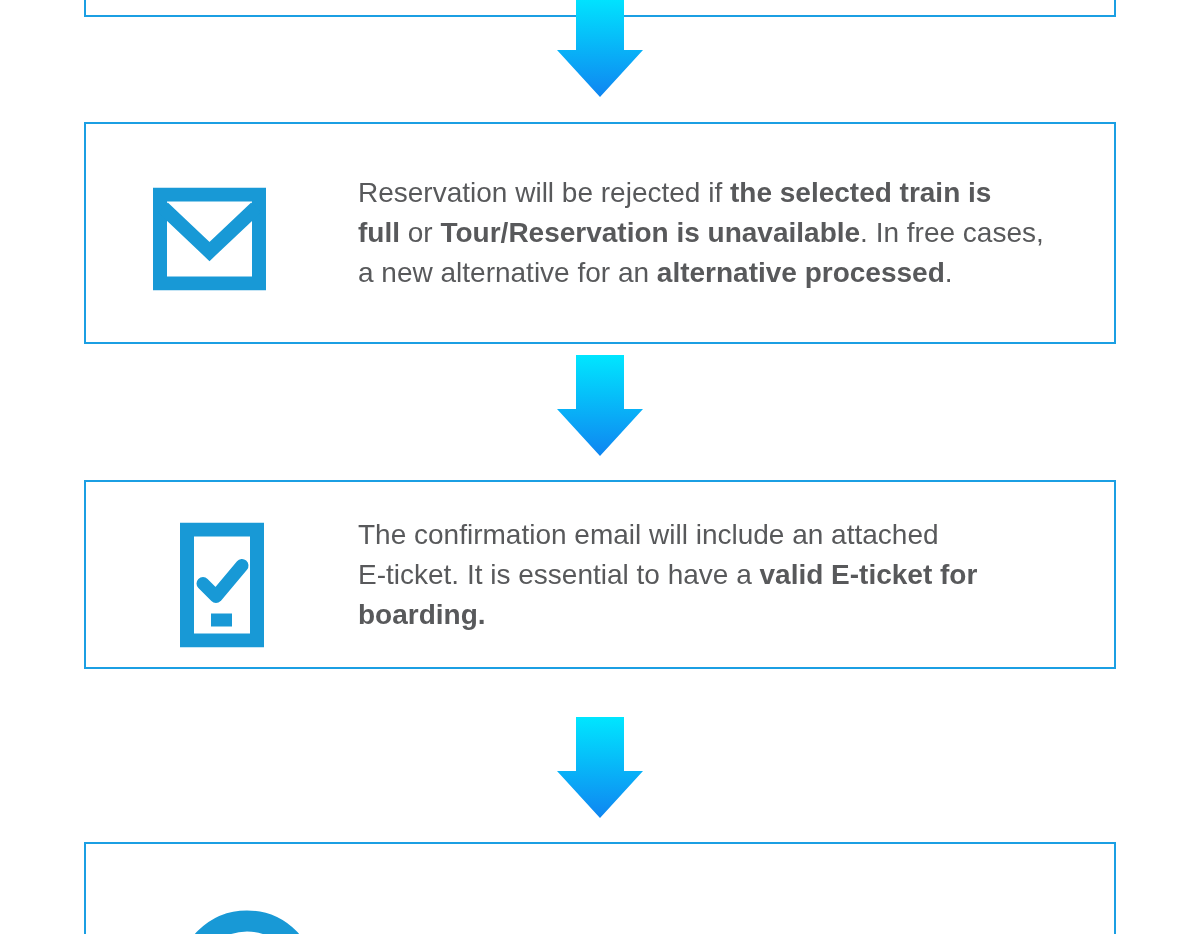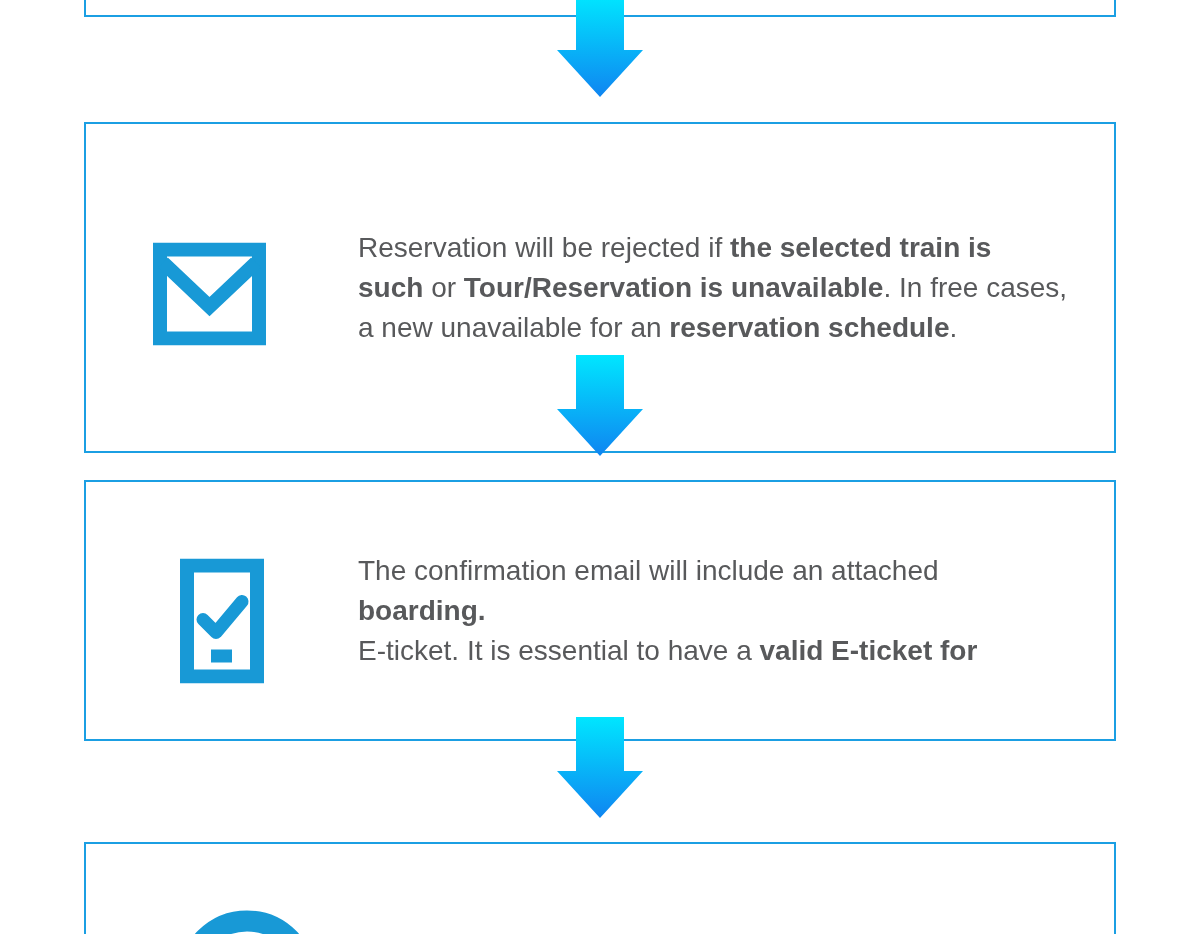--- a/index.html
+++ b/index.html
@@ -16,22 +16,22 @@
     background:var(--bg);
     font-family:"Liberation Sans", sans-serif;
   }
   .flow{position:absolute;inset:0;}
   .step-box{
     position:absolute;left:84px;width:1032px;
     background:#fff;border:2px solid var(--border);
     box-sizing:border-box;z-index:1;
   }
   .box-top-partial{top:-239px;height:256px;}
-  .box-1{top:122px;height:331px;}
-  .box-2{top:480px;height:261px;}
+  .box-1{top:122px;height:222px;}
+  .box-2{top:480px;height:189px;}
   .box-3{top:842px;height:257px;}
   .box-text{
     position:absolute;left:272px;top:50%;transform:translateY(-50%);
     width:740px;font-size:28px;line-height:40px;color:var(--text);
   }
   .tline{white-space:nowrap;}
   .tline b{font-weight:bold;}
   .box-icon{position:absolute;}
   .envelope-pos{left:67px;top:50%;transform:translateY(-50%);margin-top:6px;}
   .phone-pos{left:94px;top:50%;transform:translateY(-50%);margin-top:10px;}
@@ -62,22 +62,22 @@
     <path d="M19 0 H67 V54 H86 L43 101 L0 54 H19 Z" fill="url(#ag1)"></path>
   </svg>
 
   <div class="step-box box-1">
     <svg class="box-icon envelope-pos" width="113" height="103" viewBox="0 0 113 103">
       <rect x="7" y="7" width="99" height="89" class="icon-stroke" stroke-width="14"></rect>
       <polyline points="10,20 56.5,64 103,20" class="icon-stroke" stroke-width="14"></polyline>
     </svg>
     <div class="box-text">
         <div class="tline"><span>Reservation will be rejected if </span><b>the selected train is</b></div>
-        <div class="tline"><b>such</b><span> or </span><b>Tour/Reservation is unavailable</b><span>. In free cases,</span></div>
-        <div class="tline"><span>a new unavailable for an </span><b>reservation schedule</b><span>.</span></div>
+        <div class="tline"><b>full</b><span> or </span><b>Tour/Reservation is unavailable</b><span>. In free cases,</span></div>
+        <div class="tline"><span>a new alternative for an </span><b>alternative processed</b><span>.</span></div>
       </div>
   </div>
 
   <svg class="arrow arrow-2" viewBox="0 0 86 101">
     <defs>
       <linearGradient id="ag2" x1="0" y1="0" x2="0" y2="1">
         <stop offset="0" class="ag-top"></stop>
           <stop offset="1" class="ag-bottom"></stop>
       </linearGradient>
     </defs>
@@ -85,22 +85,22 @@
   </svg>
 
   <div class="step-box box-2">
     <svg class="box-icon phone-pos" width="84" height="125" viewBox="0 0 84 125">
       <rect x="7" y="7" width="70" height="111" class="icon-stroke" stroke-width="14"></rect>
       <path d="M23 61 L36 74 L62 43" class="icon-stroke" stroke-width="13" stroke-linecap="round" stroke-linejoin="round"></path>
       <rect x="31" y="91" width="21" height="13" class="icon-fill"></rect>
     </svg>
     <div class="box-text">
         <div class="tline"><span>The confirmation email will include an attached</span></div>
+        <div class="tline"><span>E-ticket. It is essential to have a </span><b>valid E-ticket for</b></div>
         <div class="tline"><b>boarding.</b></div>
-        <div class="tline"><span>E-ticket. It is essential to have a </span><b>valid E-ticket for</b></div>
       </div>
   </div>
 
   <svg class="arrow arrow-3" viewBox="0 0 86 101">
     <defs>
       <linearGradient id="ag3" x1="0" y1="0" x2="0" y2="1">
         <stop offset="0" class="ag-top"></stop>
           <stop offset="1" class="ag-bottom"></stop>
       </linearGradient>
     </defs>

